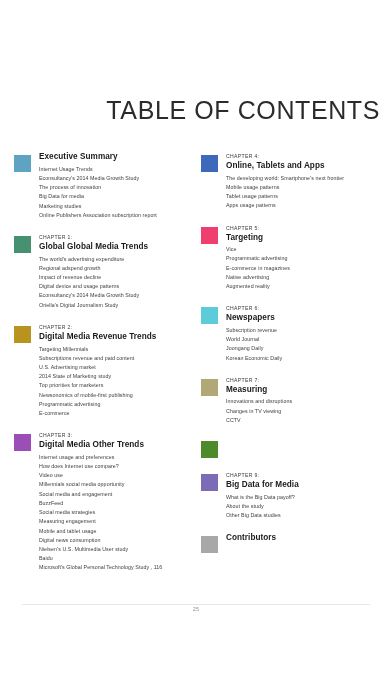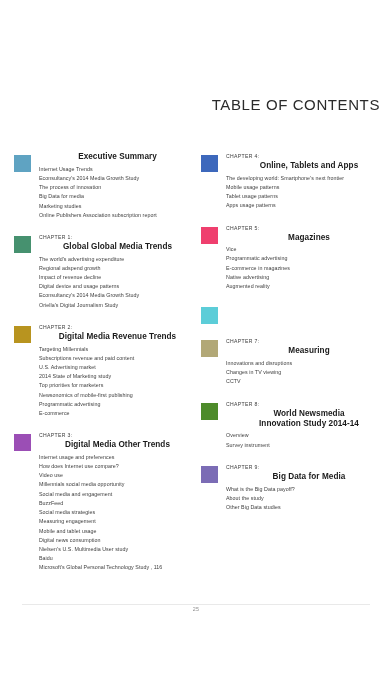--- a/index.html
+++ b/index.html
@@ -21,21 +21,21 @@
     width: 392px;
     height: 696px;
     background: #ffffff;
   }
   .toc-title {
     position: absolute;
     left: 0;
     top: 96px;
     width: 380px;
     text-align: right;
-    font-size: 15px;
+    font-size: 25px;
     letter-spacing: 0.6px;
     font-weight: 400;
     color: #2b2b2b;
     white-space: nowrap;
   }
   .columns {
     position: absolute;
     left: 0;
     top: 152px;
     width: 392px;
@@ -79,21 +79,20 @@
   .sec-title {
     font-size: 8.2px;
     font-weight: bold;
     color: #1a1a1a;
     line-height: 10.2px;
     letter-spacing: 0.05px;
     margin-bottom: 2.5px;
   }
   .sec-title .tl {
     display: block;
-    text-align: center;
   }
   .sec-items {
     list-style: none;
     margin: 0;
     padding: 0;
   }
   .sec-items li {
     font-size: 5.3px;
     line-height: 9.2px;
     color: #3d3d3d;
@@ -222,75 +221,84 @@
               <li>Tablet usage patterns</li>
               <li>Apps usage patterns</li>
             </ul>
           </div>
         </div>
         <div class="section">
           <span class="swatch" style="background: rgb(239, 63, 110);"></span>
           <div class="sec-body">
             <div class="chapter-label">CHAPTER 5:</div>
             <div class="sec-title">
-              <span class="tl">Magazines</span>
+              <span class="tl">Targeting</span>
             </div>
             <ul class="sec-items">
               <li>Vice</li>
               <li>Programmatic advertising</li>
               <li>E-commerce in magazines</li>
               <li>Native advertising</li>
               <li>Augmented reality</li>
             </ul>
           </div>
         </div>
         <div class="section">
           <span class="swatch" style="background: rgb(92, 205, 216);"></span>
+          <div class="sec-body">
+            <div class="chapter-label">CHAPTER 6:</div>
+            <div class="sec-title">
+              <span class="tl">Newspapers</span>
+            </div>
+            <ul class="sec-items">
+              <li>Subscription revenue</li>
+              <li>World Journal</li>
+              <li>Joongang Daily</li>
+              <li>Korean Economic Daily</li>
+            </ul>
+          </div>
         </div>
         <div class="section">
           <span class="swatch" style="background: rgb(178, 168, 119);"></span>
           <div class="sec-body">
             <div class="chapter-label">CHAPTER 7:</div>
             <div class="sec-title">
               <span class="tl">Measuring</span>
             </div>
             <ul class="sec-items">
               <li>Innovations and disruptions</li>
               <li>Changes in TV viewing</li>
               <li>CCTV</li>
             </ul>
           </div>
         </div>
         <div class="section">
           <span class="swatch" style="background: rgb(77, 139, 42);"></span>
-          <div class="sec-body">
-            <div class="chapter-label">CHAPTER 8:</div>
-            <div class="sec-title">
-              <span class="tl">World Newsmedia</span>
-              <span class="tl">Innovation Study 2014-14</span>
-            </div>
-            <ul class="sec-items">
-              <li>Overview</li>
-              <li>Survey instrument</li>
-            </ul>
-          </div>
         </div>
         <div class="section">
           <span class="swatch" style="background: rgb(123, 108, 181);"></span>
           <div class="sec-body">
             <div class="chapter-label">CHAPTER 9:</div>
             <div class="sec-title">
               <span class="tl">Big Data for Media</span>
             </div>
             <ul class="sec-items">
               <li>What is the Big Data payoff?</li>
               <li>About the study</li>
               <li>Other Big Data studies</li>
             </ul>
           </div>
         </div>
+        <div class="section no-label title-only">
+          <span class="swatch" style="background: rgb(168, 168, 168);"></span>
+          <div class="sec-body">
+            <div class="sec-title">
+              <span class="tl">Contributors</span>
+            </div>
+          </div>
+        </div>
       </div>
   </div>
 
   <div class="footer-rule"></div>
   <div class="page-number">25</div>
 
 </div>
 
 </body></html>

